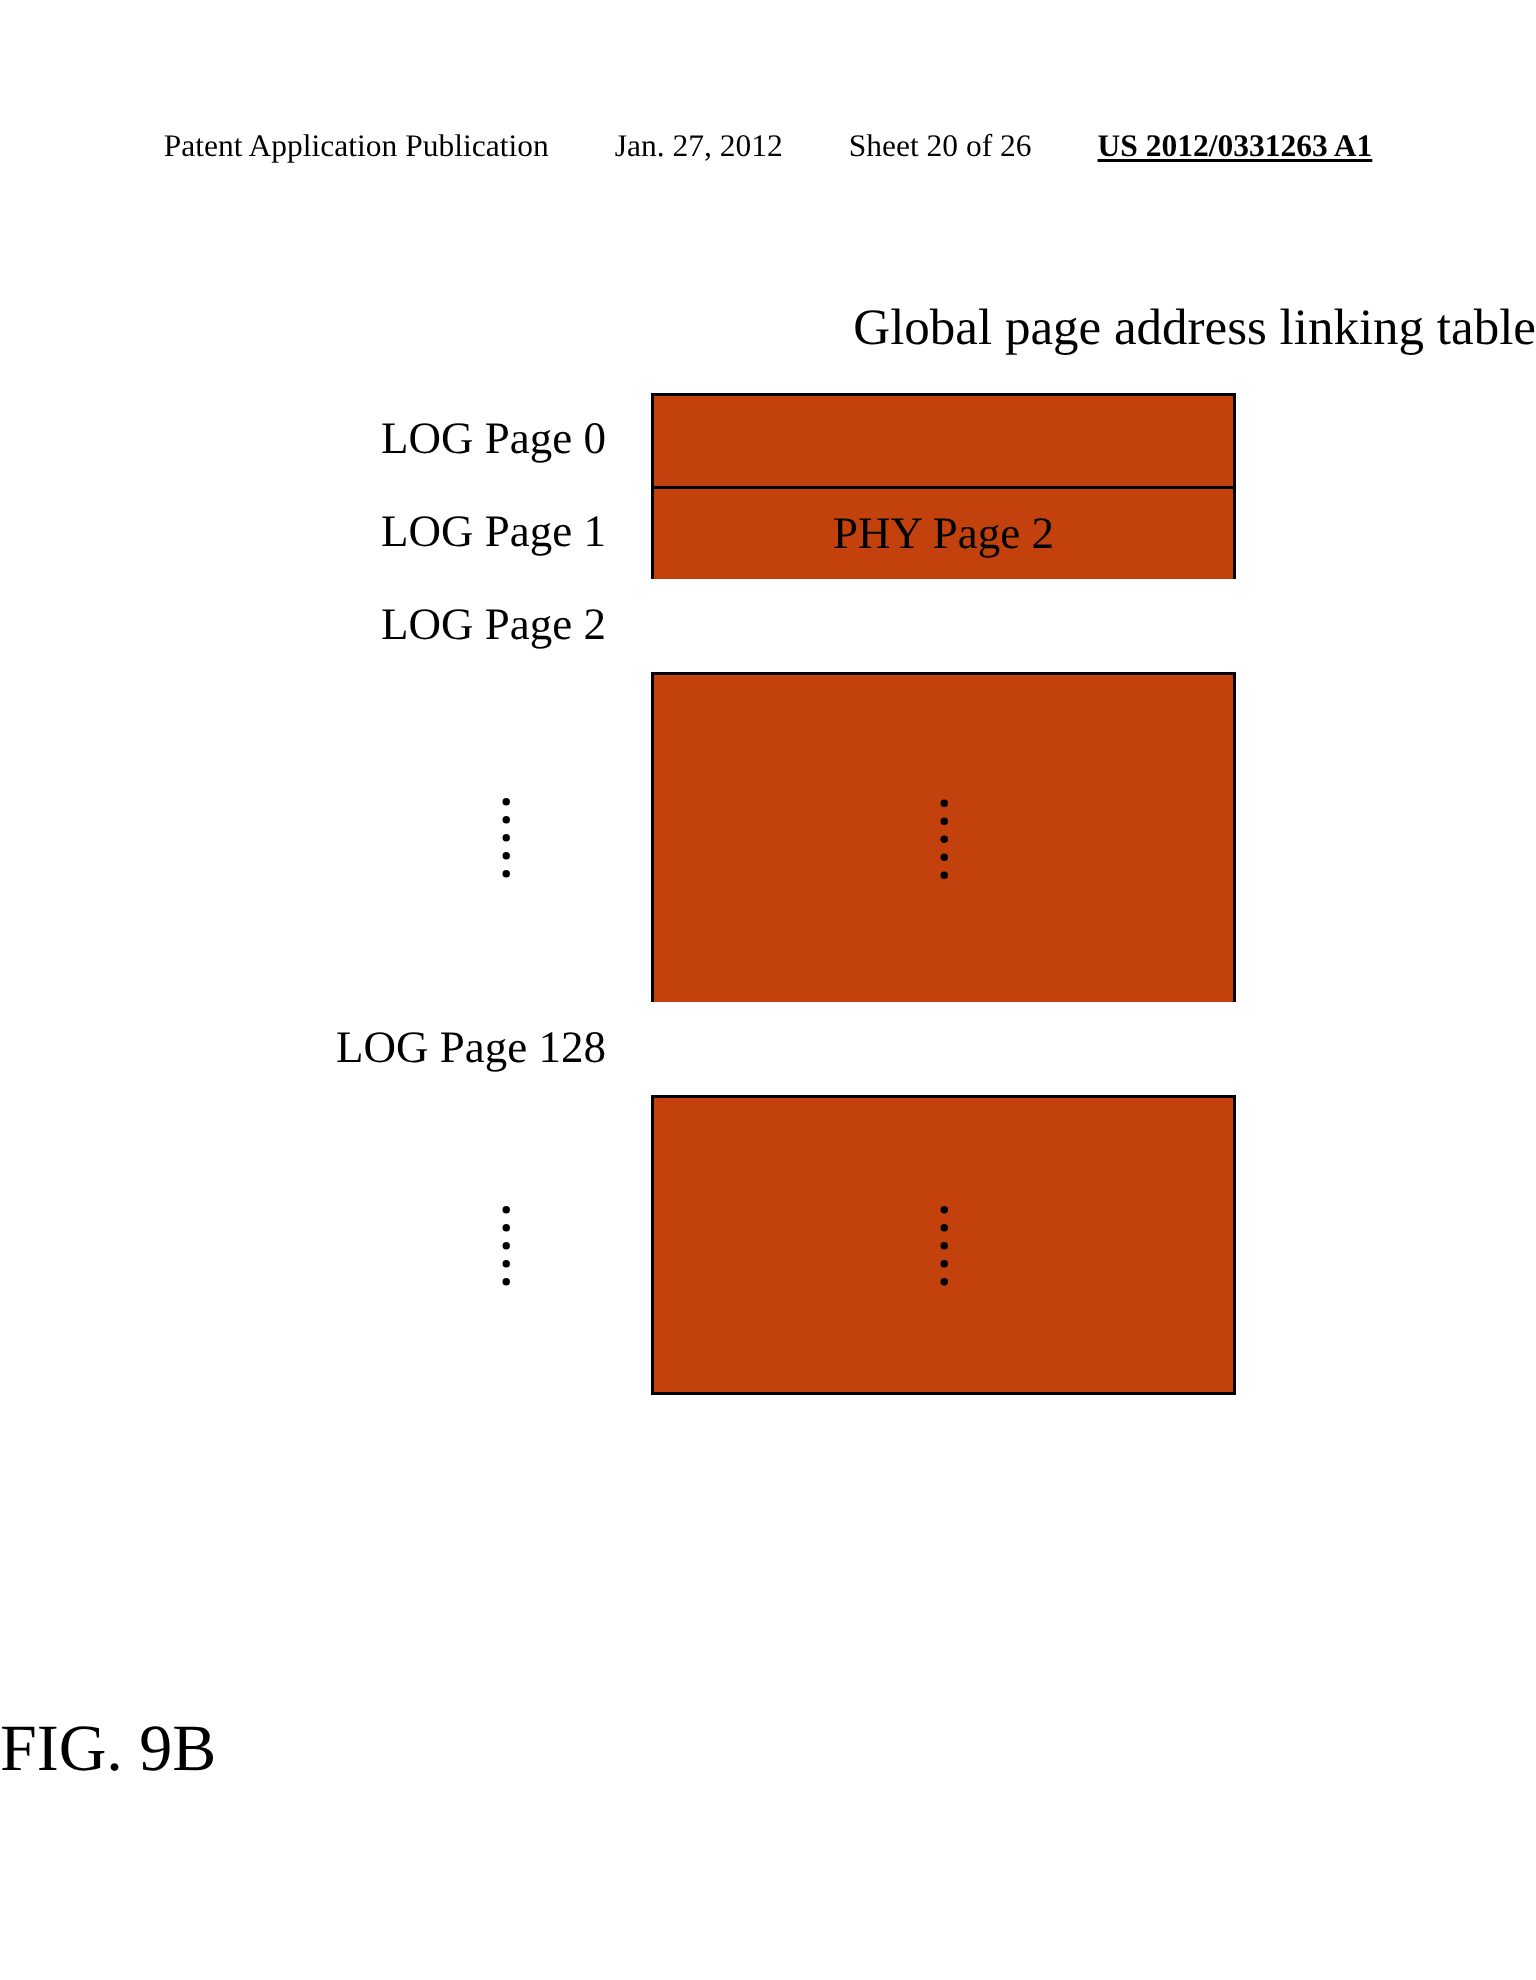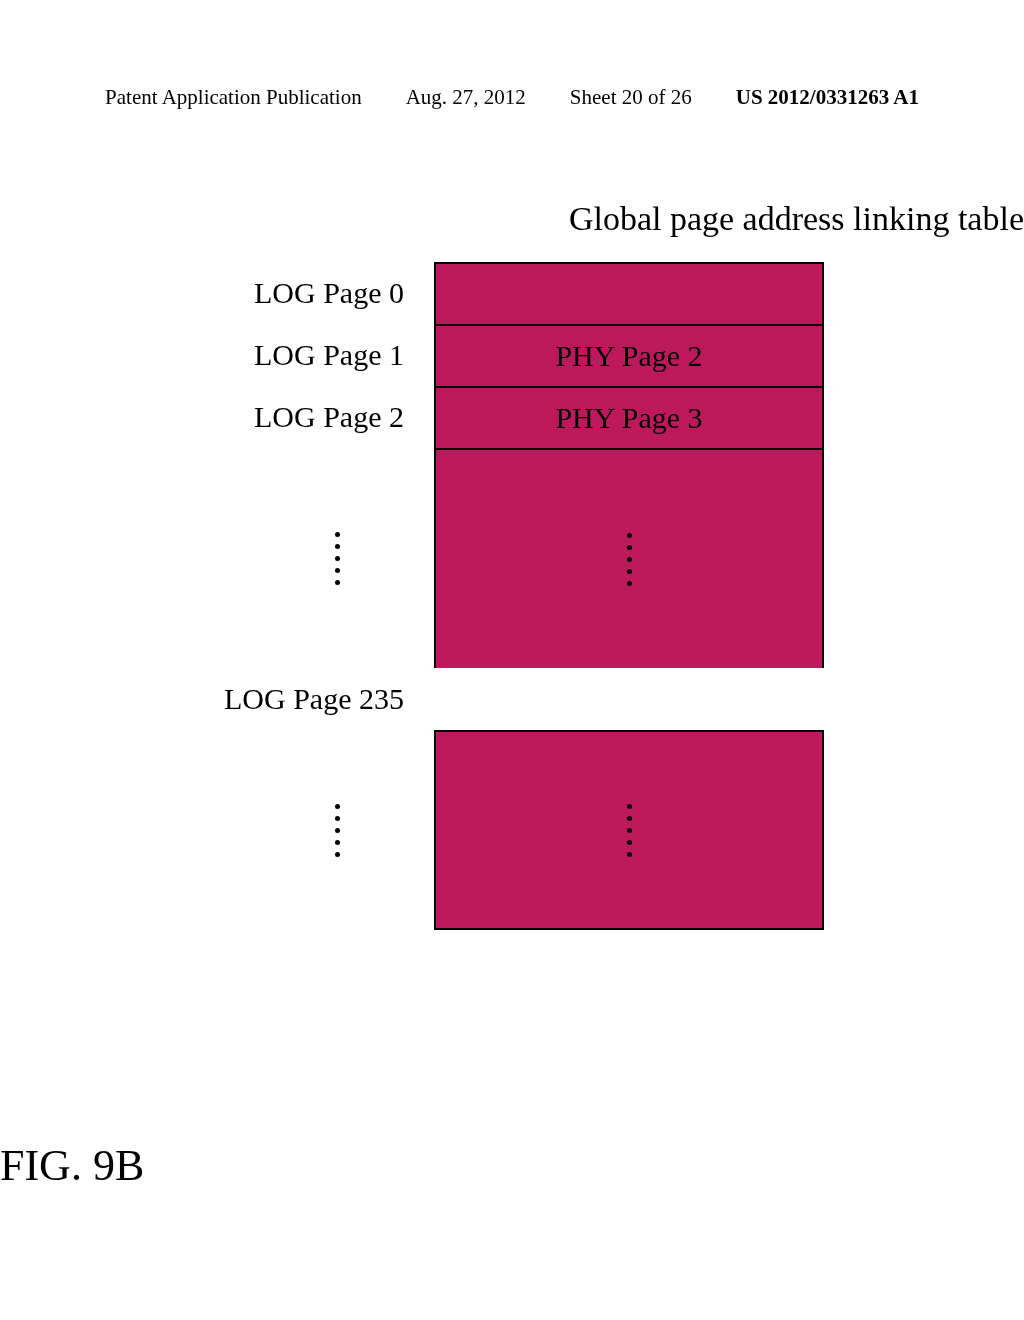--- a/index.html
+++ b/index.html
@@ -17,21 +17,21 @@
     left: 0;
     width: 100%;
     display: flex;
     justify-content: center;
     gap: 44px;
     font-size: 21px;
   }
   .header .hdr-left { font-weight: normal; }
   .header .hdr-date { }
   .header .hdr-sheet { }
-  .header .hdr-pub { font-weight: bold; }
+  .header .hdr-pub { font-weight: bold; text-decoration: underline; }
 
   .title {
     position: absolute;
     top: 200px;
     left: 0;
     width: 100%;
     text-align: right;
     font-size: 34px;
   }
 
@@ -55,21 +55,21 @@
     font-size: 30px;
   }
   .cell-col {
     width: 390px;
     border: 2px solid #000;
     border-bottom: none;
     display: flex;
     align-items: center;
     justify-content: center;
     font-size: 30px;
-    background: #be185d;
+    background: #c2410c;
   }
   .row.h-normal .cell-col, .row.h-normal .label-col { height: 62px; }
   .row.h-tall .cell-col, .row.h-tall .label-col { height: 220px; }
   .row.h-tall2 .cell-col, .row.h-tall2 .label-col { height: 200px; }
   .row:last-child .cell-col { border-bottom: 2px solid #000; }
 
   .vdots {
     display: flex;
     flex-direction: column;
     align-items: center;
@@ -90,42 +90,41 @@
     width: 100%;
     text-align: left;
     font-size: 44px;
   }
 </style>
 </head>
 <body>
 
 <div class="header">
   <span class="hdr-left">Patent Application Publication</span>
-  <span class="hdr-date">Aug. 27, 2012</span>
+  <span class="hdr-date">Jan. 27, 2012</span>
   <span class="hdr-sheet">Sheet 20 of 26</span>
   <span class="hdr-pub">US 2012/0331263 A1</span>
 </div>
 
 <div class="title">Global page address linking table</div>
 
 <div class="diagram">
 
   <div class="row h-normal">
     <div class="label-col">LOG Page 0</div>
     <div class="cell-col"></div>
   </div>
 
   <div class="row h-normal">
     <div class="label-col">LOG Page 1</div>
     <div class="cell-col">PHY Page 2</div>
   </div>
 
   <div class="row h-normal">
     <div class="label-col">LOG Page 2</div>
-    <div class="cell-col">PHY Page 3</div>
   </div>
 
   <div class="row h-tall">
     <div class="label-col" style="justify-content:center; padding-right:0; padding-left:90px;">
       <div class="vdots">
           <span></span>
           <span></span>
           <span></span>
           <span></span>
           <span></span>
@@ -136,21 +135,21 @@
           <span></span>
           <span></span>
           <span></span>
           <span></span>
           <span></span>
         </div>
     </div>
   </div>
 
   <div class="row h-normal">
-    <div class="label-col">LOG Page 235</div>
+    <div class="label-col">LOG Page 128</div>
   </div>
 
   <div class="row h-tall2">
     <div class="label-col" style="justify-content:center; padding-right:0; padding-left:90px;">
       <div class="vdots">
           <span></span>
           <span></span>
           <span></span>
           <span></span>
           <span></span>

